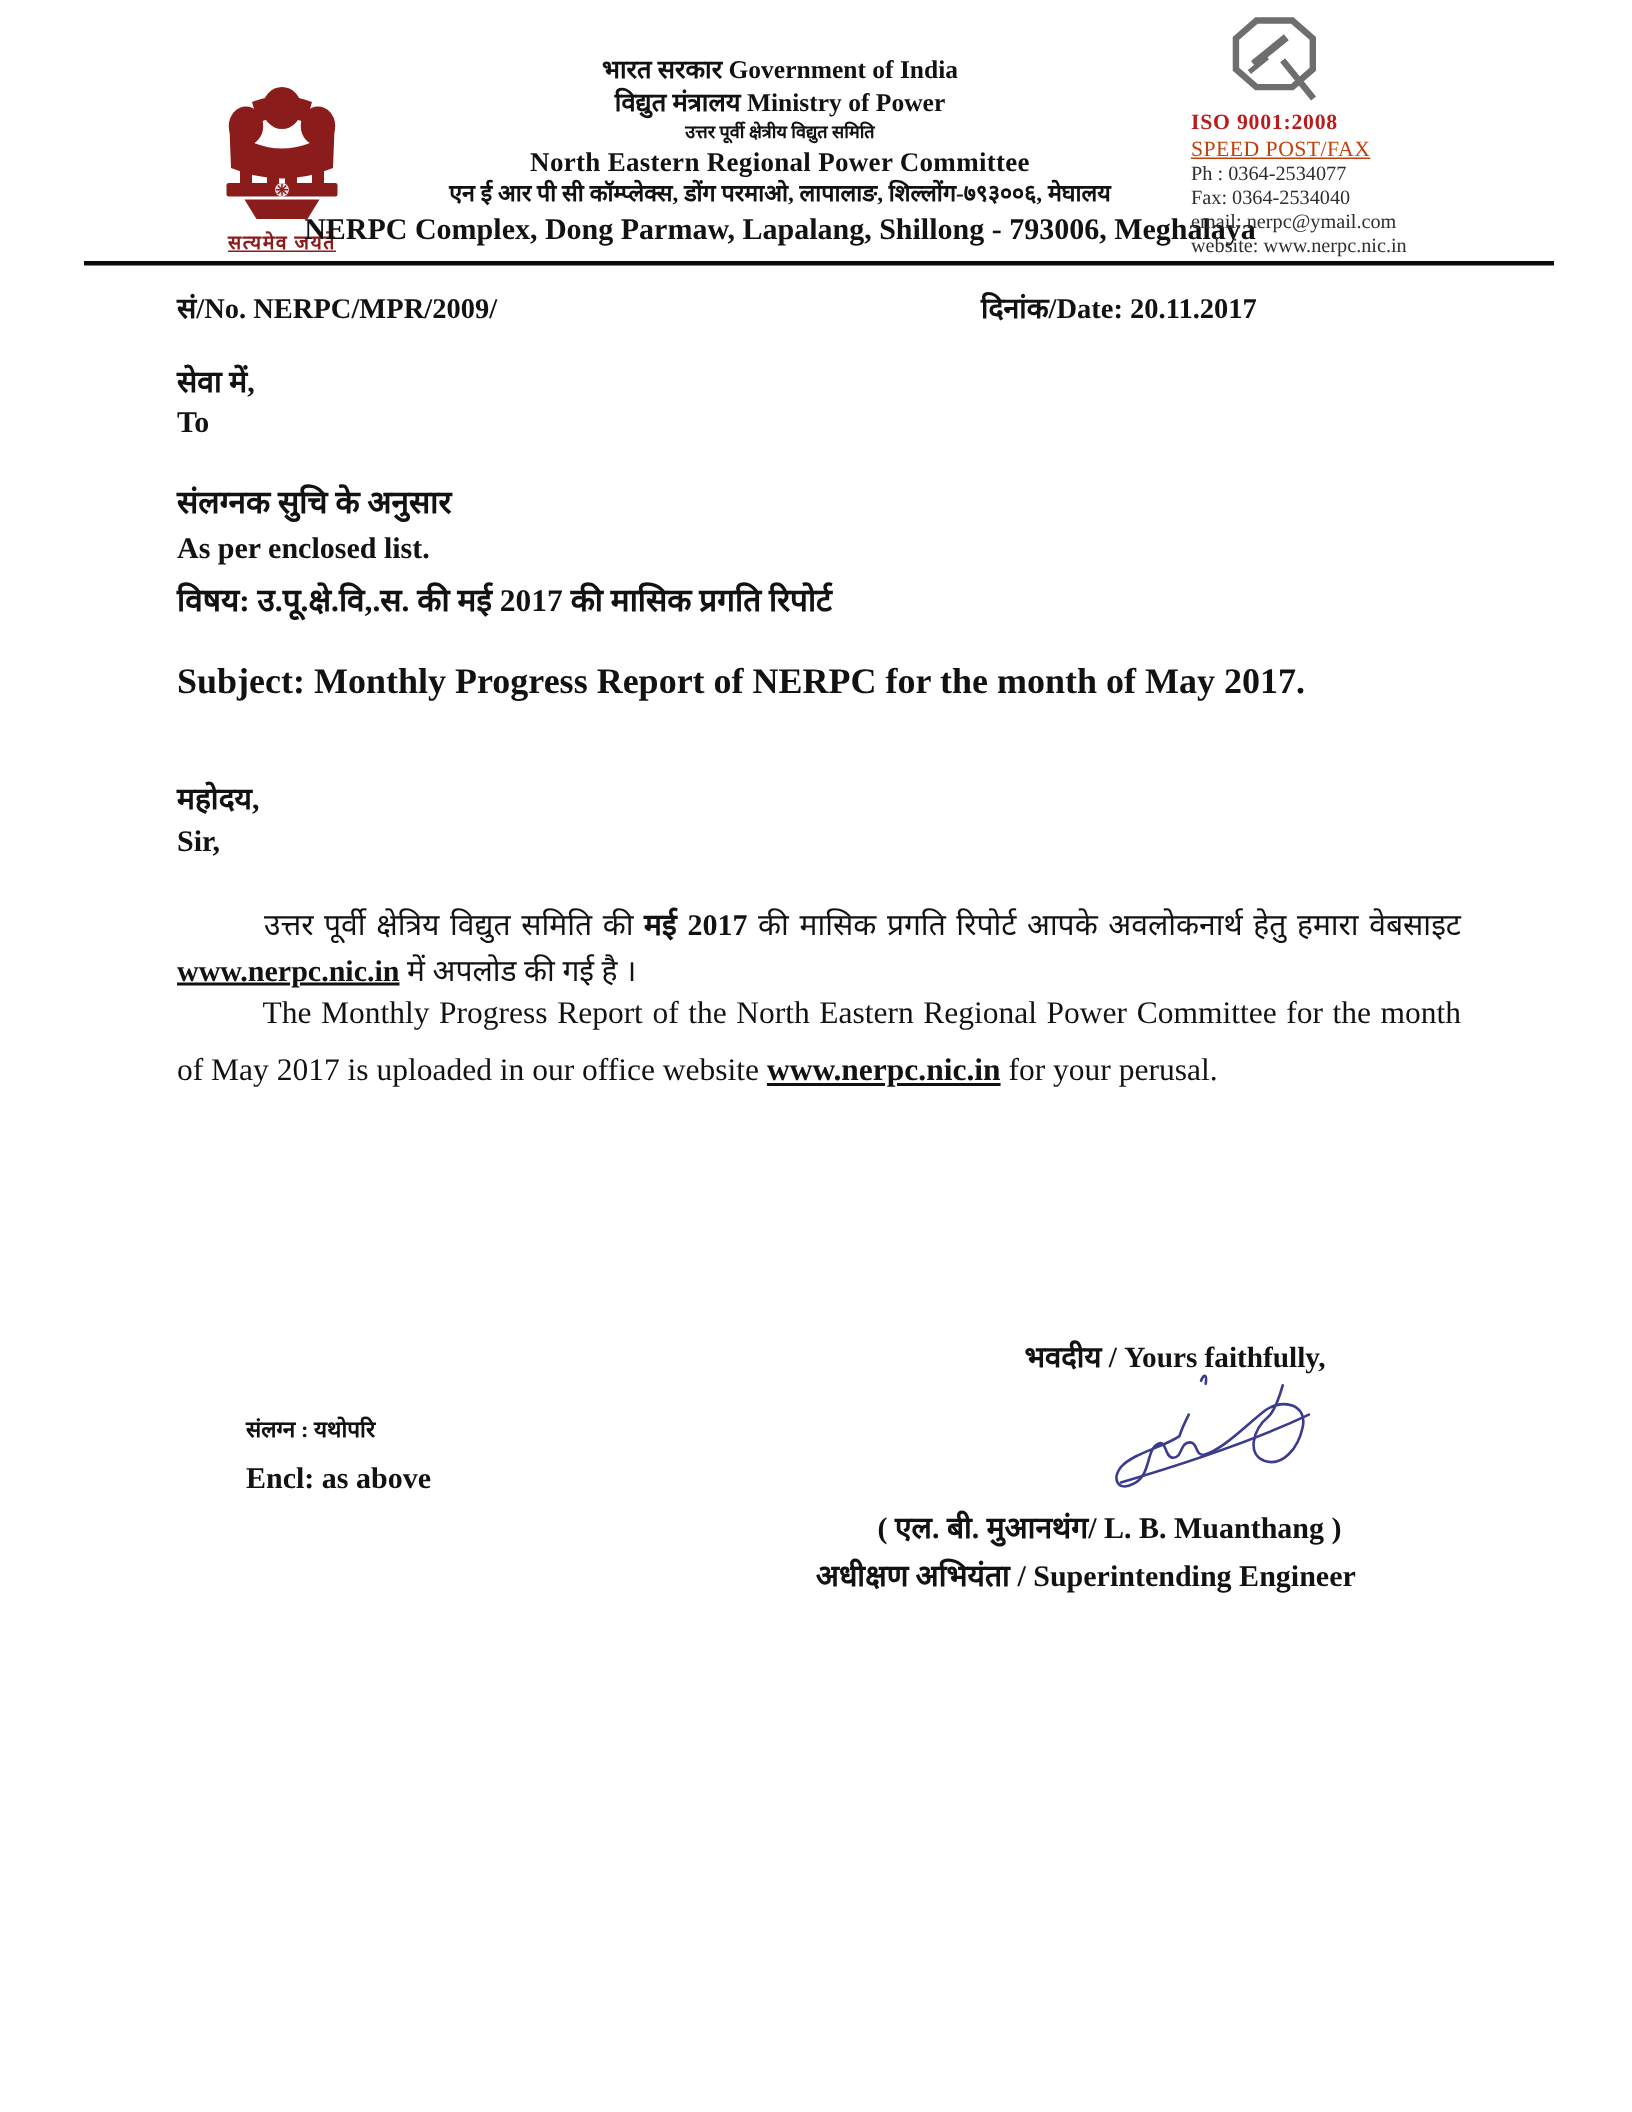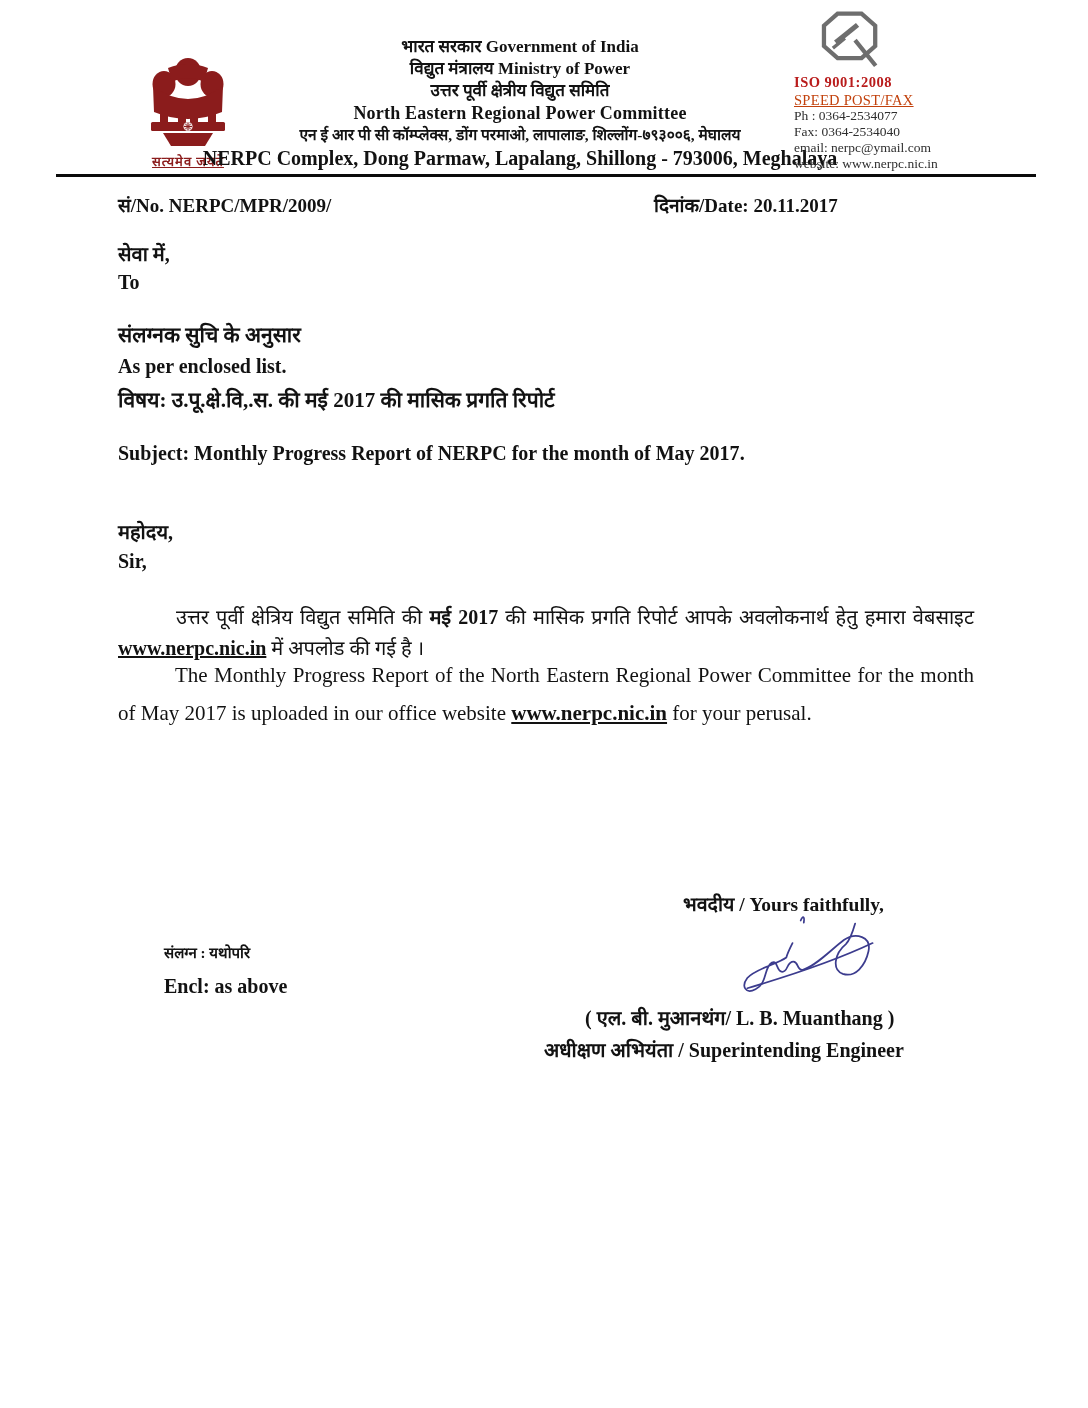--- a/index.html
+++ b/index.html
@@ -13,21 +13,21 @@
   }
   
   .emblem-wrap{position:absolute;left:116px;top:56px;width:144px;text-align:center;}
   .emblem-wrap svg{display:block;margin:0 auto;width:112px;height:96px;}
   .emblem-caption{font-size:13px;font-weight:bold;color:#8b1c1c;margin-top:0px;letter-spacing:1px;text-decoration:underline;}
 
   .org{position:absolute;left:0px;top:33px;width:1040px;text-align:center;font-weight:bold;line-height:1;}
   .org div{margin-top:5px;}
   .org-l1{font-size:17px;}
   .org-l2{font-size:17px;}
-  .org-l3{font-size:17px;}
+  .org-l3{font-size:12px;}
   .org-l4{font-size:18px;letter-spacing:0.2px;}
   .org-l5{font-size:15.5px;}
   .org-l6{font-size:20px;}
 
   .contact{position:absolute;left:794px;top:10px;width:270px;font-size:13.5px;color:#2e2e2e;line-height:14.5px;}
   .iso-logo{display:block;margin-left:18px;}
   .iso-label{font-weight:bold;font-size:14.5px;color:#b91c1c;margin-top:3px;letter-spacing:0.5px;}
   .speed-post{font-size:14.5px;color:#c2410c;text-decoration:underline;margin-top:3px;letter-spacing:0.3px;}
   .contact-line{margin-top:1.5px;}
 
@@ -38,21 +38,21 @@
   .ref-date{position:absolute;left:654px;top:192px;font-size:19px;font-weight:bold;}
 
   
   .abs{position:absolute;}
   .b{font-weight:bold;}
   .salutation-hi{left:118px;top:240px;font-size:20px;}
   .salutation-en{left:118px;top:271px;font-size:20px;}
   .addressee-hi{left:118px;top:320px;font-size:21px;}
   .addressee-en{left:118px;top:355px;font-size:20px;}
   .subject-hi{left:118px;top:385px;font-size:21px;}
-  .subject-en{left:118px;top:442px;font-size:20px;}
+  .subject-en{left:118px;top:442px;font-size:24px;}
   .greeting-hi{left:118px;top:518px;font-size:20px;}
   .greeting-en{left:118px;top:550px;font-size:20px;}
 
   .para-hi{left:118px;top:602px;width:856px;font-size:20px;line-height:31px;text-align:justify;text-indent:58px;}
   .para-en{left:118px;top:656px;width:856px;font-size:21px;line-height:38px;text-align:justify;text-indent:57px;}
   .url{font-weight:bold;text-decoration:underline;}
 
   
   .valediction{left:683px;top:890px;font-size:19.5px;}
   .signature-wrap{left:698px;top:910px;width:190px;height:98px;}

